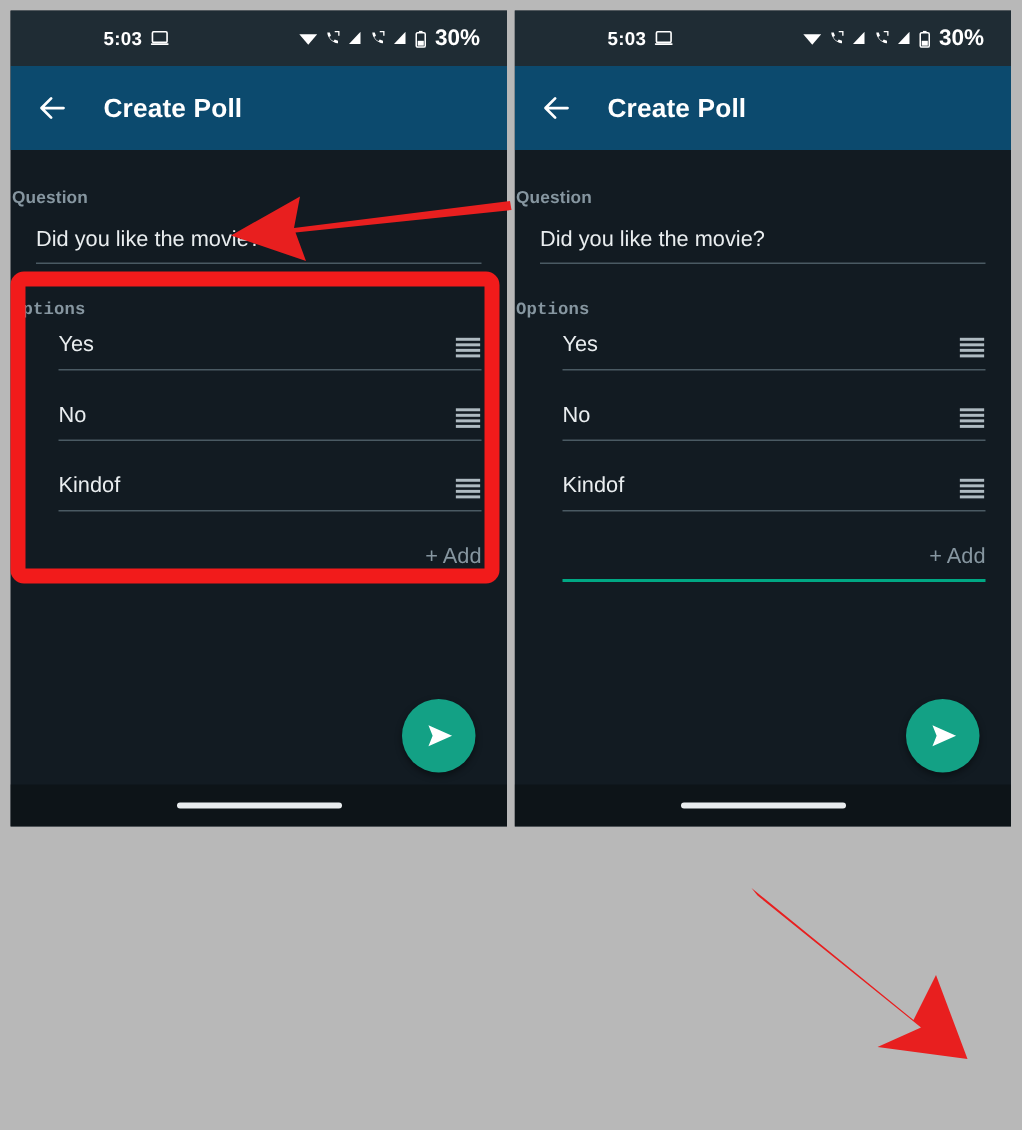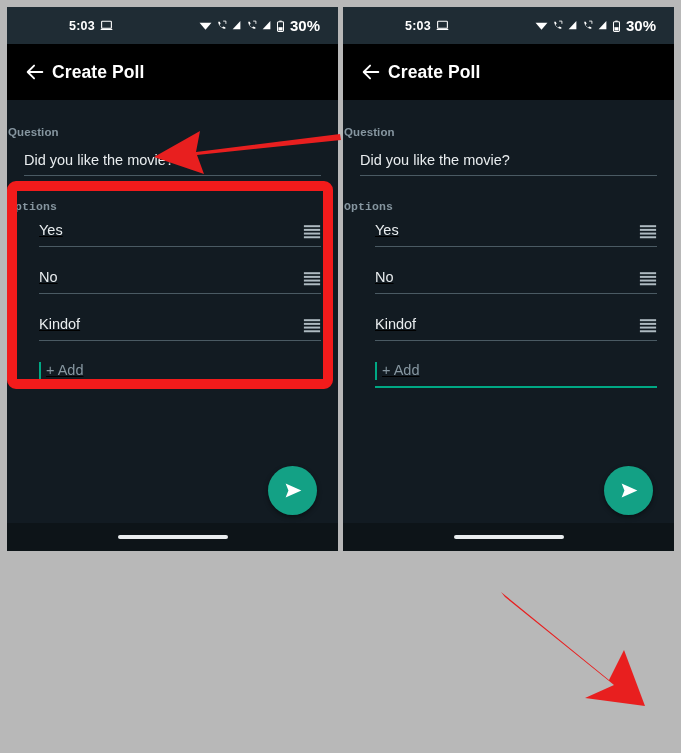--- a/index.html
+++ b/index.html
@@ -53,25 +53,25 @@
     position:absolute;
     right:18px;
     display:flex; align-items:center; gap:4px;
   }
   .ico { display:inline-flex; align-items:center; }
   .sb-batt-pct { font-size:15px; font-weight:bold; margin-left:1px; }
 
   
   .appbar {
     height:56px;
-    background:#000000;
+    background:#0c4a6e;
     display:flex;
     align-items:center;
     padding-left:17px;
-    gap:6px;
+    gap:23px;
   }
   .back-icon { width:22px; height:22px; display:block; }
   .appbar-title {
     color:#ffffff;
     font-size:17.5px;
     font-weight:bold;
     letter-spacing:0.1px;
   }
 
   
@@ -88,40 +88,41 @@
     margin:14px 17px 0 17px;
     padding-bottom:7px;
     border-bottom:1px solid #4a5a63;
   }
   .q-text {
     color:#e9edef;
     font-size:14.5px;
   }
 
   .options-label { padding-top:24px;font-family:Liberation Mono, monospace; }
-  .opt-list { margin-top:8px; padding-left:32px; padding-right:17px;text-decoration:underline; }
+  .opt-list { margin-top:8px; padding-left:32px; padding-right:17px; }
   .opt-row {
     display:flex;
     align-items:flex-end;
     justify-content:space-between;
     border-bottom:1px solid #4a5a63;
     padding-bottom:6px;
     margin-bottom:21px;
     height:26px;
   }
   .opt-text { color:#e9edef; font-size:14.5px; line-height:20px; }
   .drag-handle { width:18px; height:15px; display:block; margin-bottom:1px; }
 
   .add-row {
     display:flex;
     align-items:flex-end;
     border-bottom:2px solid #00a884;
     padding-bottom:6px;
     height:26px;
     position:relative;
+    flex-direction:column;
   }
   .caret {
     width:2px; height:18px;
     background:#00a884;
     margin-right:5px;
     margin-bottom:0px;
   }
   .add-placeholder { color:#8696a0; font-size:14.5px; line-height:19px; }
 
   

